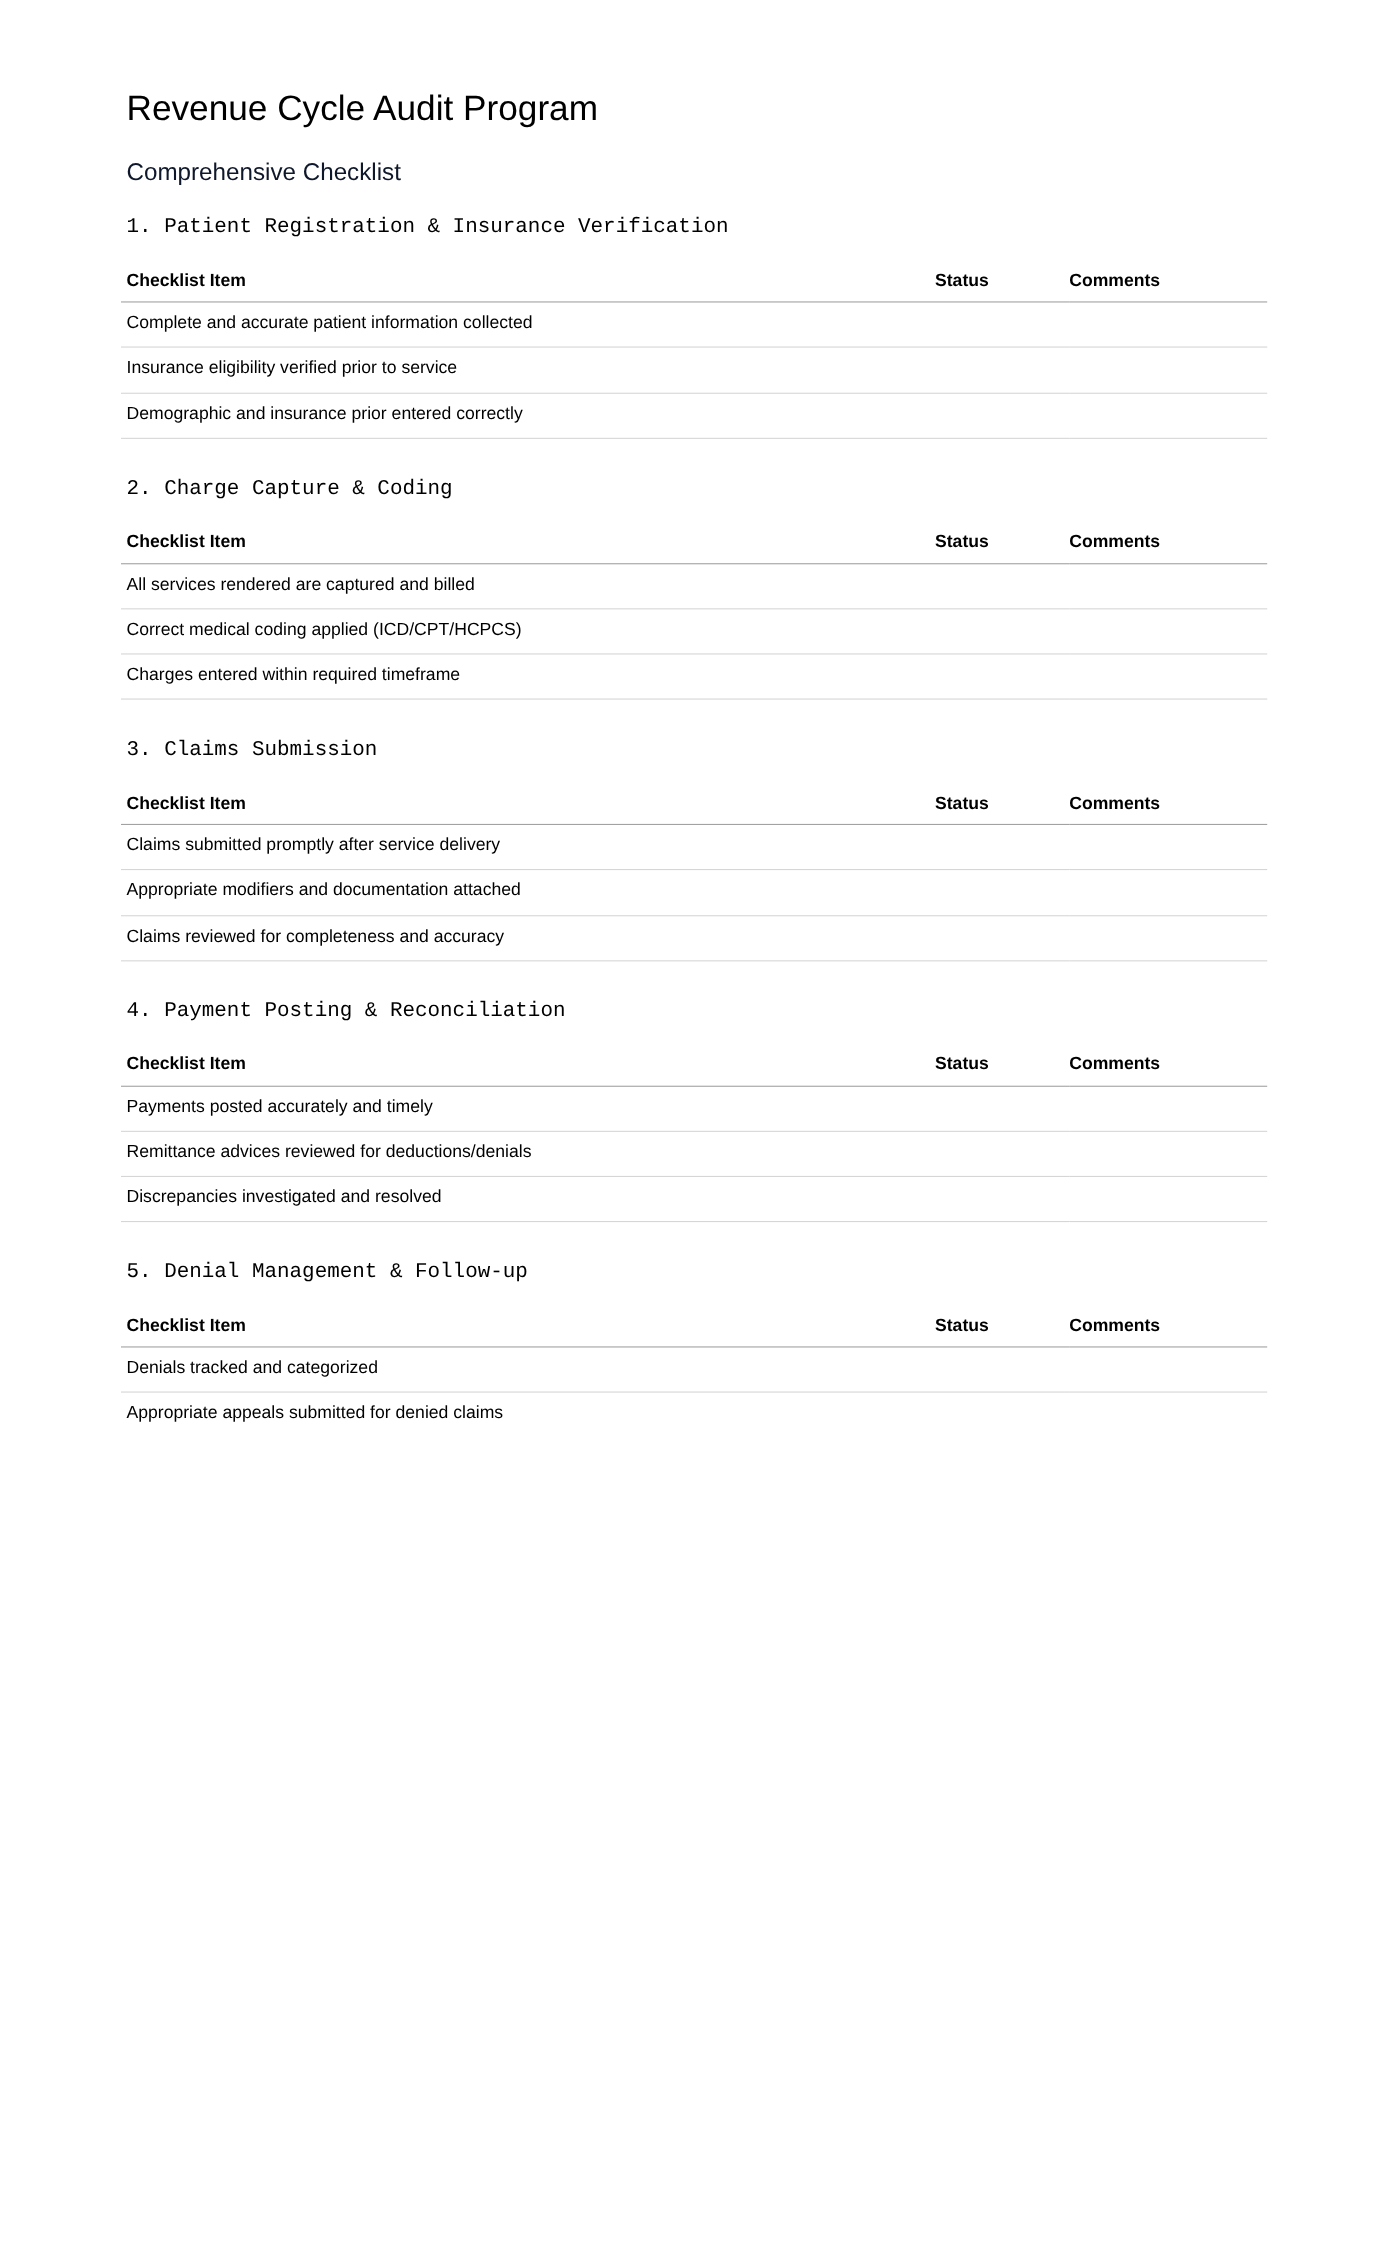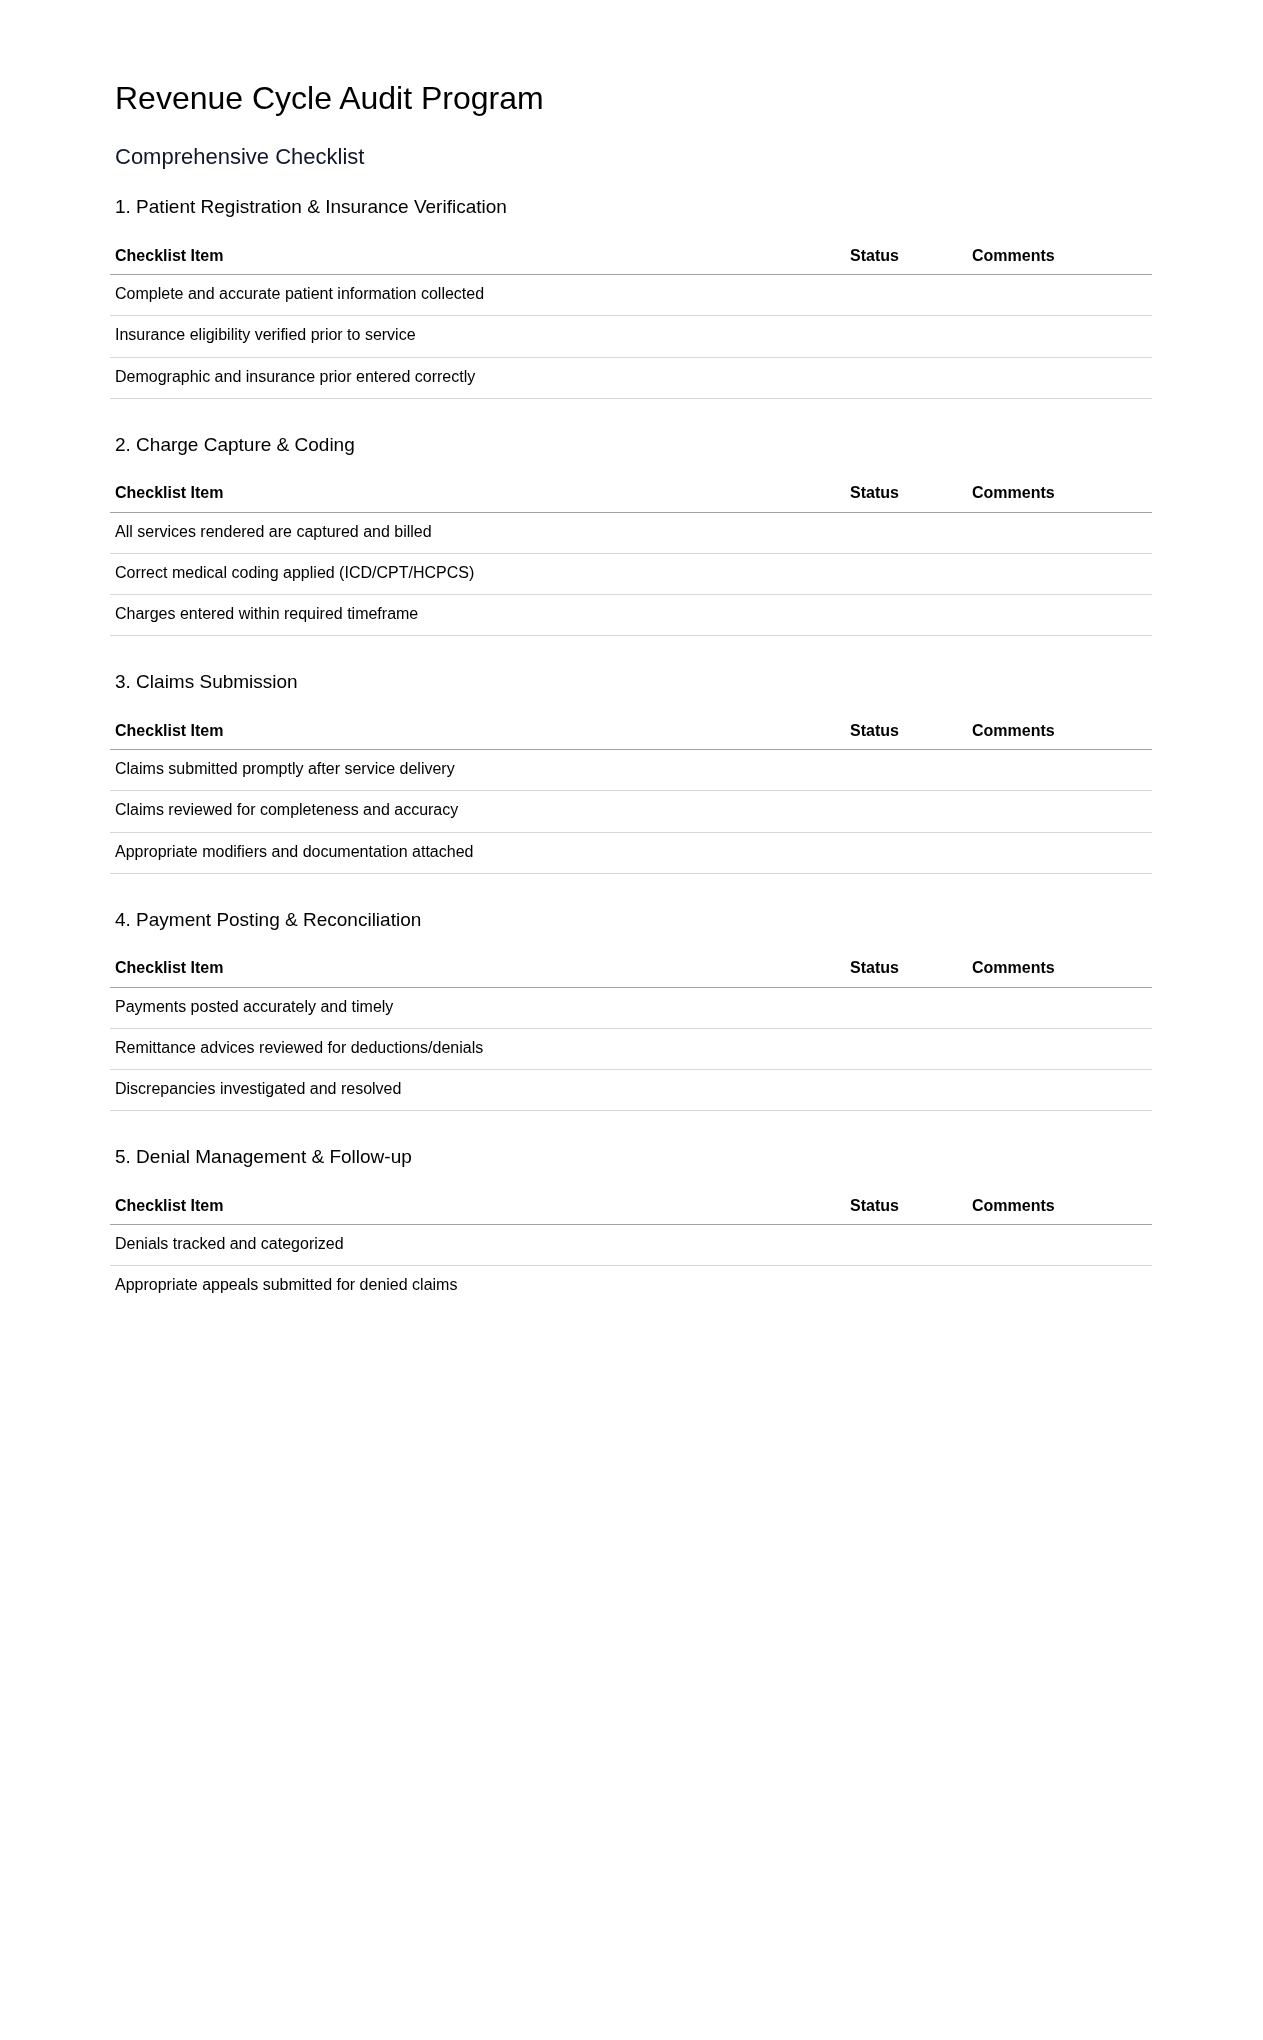--- a/index.html
+++ b/index.html
@@ -40,20 +40,21 @@
     line-height: 1.2;
     margin: 27px 0 0 5px;
     color: #0f172a;
   }
   .section-heading {
     font-size: 19px;
     font-weight: 400;
     line-height: 1.25;
     margin: 34px 0 0 5px;
     color: #000000;
+    font-family: Liberation Mono, monospace;
   }
   .section-heading.first {
     margin-top: 25px;
   }
   table.checklist {
     border-collapse: collapse;
     table-layout: fixed;
     width: 1042px;
     margin-top: 24px;
   }
@@ -175,26 +176,26 @@
           <th>Comments</th>
         </tr>
       </thead>
       <tbody>
         <tr>
           <td>Claims submitted promptly after service delivery</td>
           <td></td>
           <td></td>
         </tr>
         <tr>
+          <td>Appropriate modifiers and documentation attached</td>
+          <td></td>
+          <td></td>
+        </tr>
+        <tr>
           <td>Claims reviewed for completeness and accuracy</td>
-          <td></td>
-          <td></td>
-        </tr>
-        <tr>
-          <td>Appropriate modifiers and documentation attached</td>
           <td></td>
           <td></td>
         </tr>
       </tbody>
     </table>
 
     <h3 class="section-heading">4. Payment Posting &amp; Reconciliation</h3>
     <table class="checklist">
       <colgroup>
           <col class="c-item">

